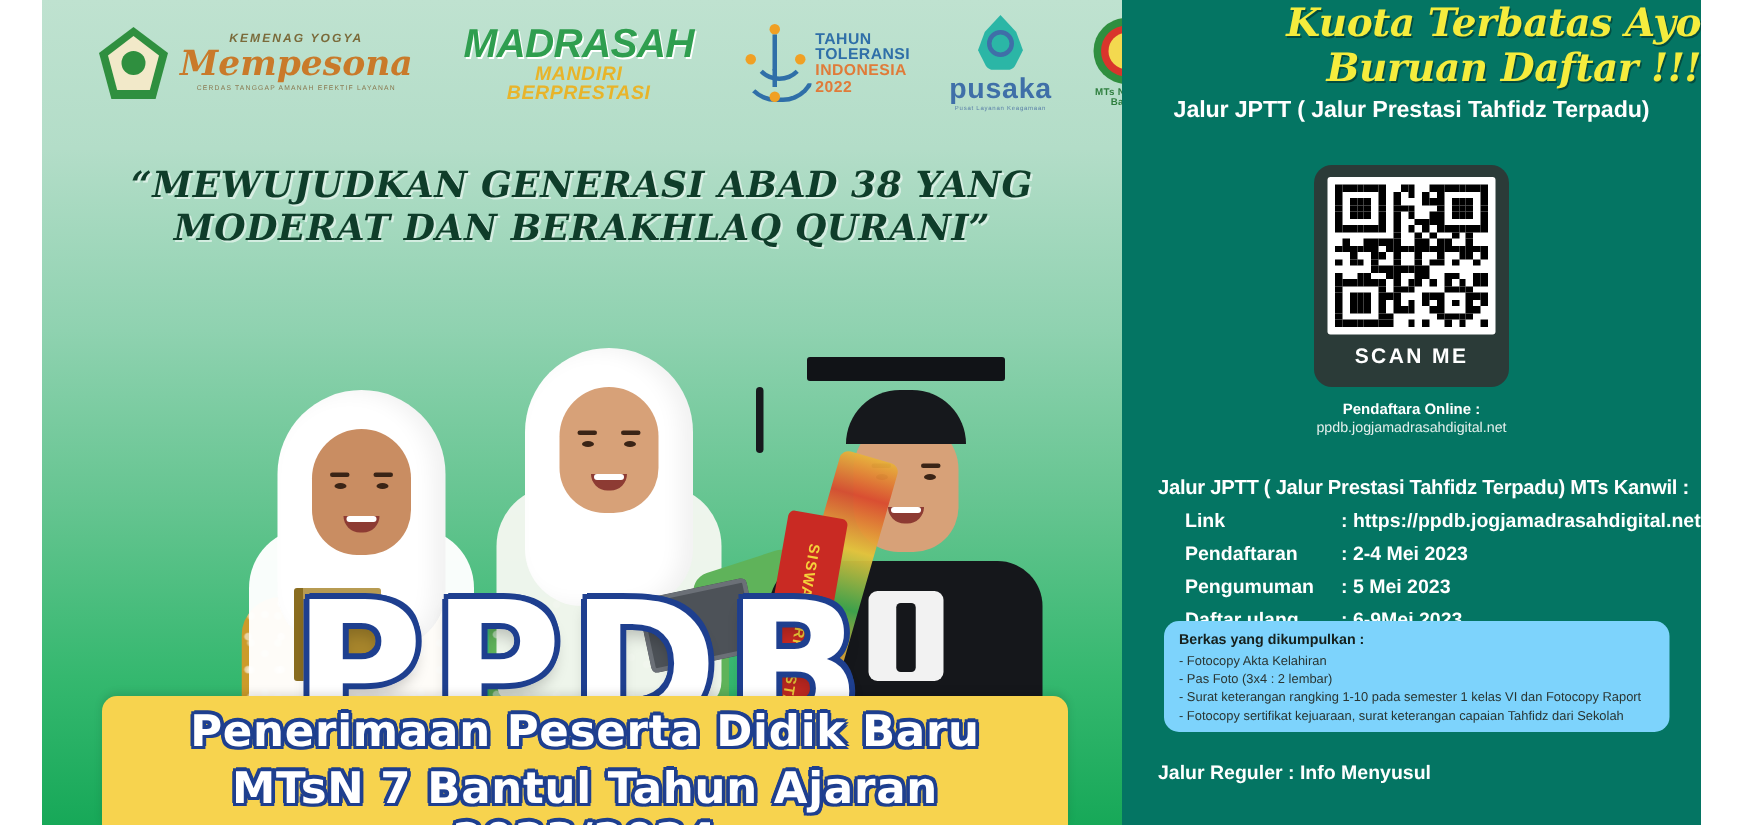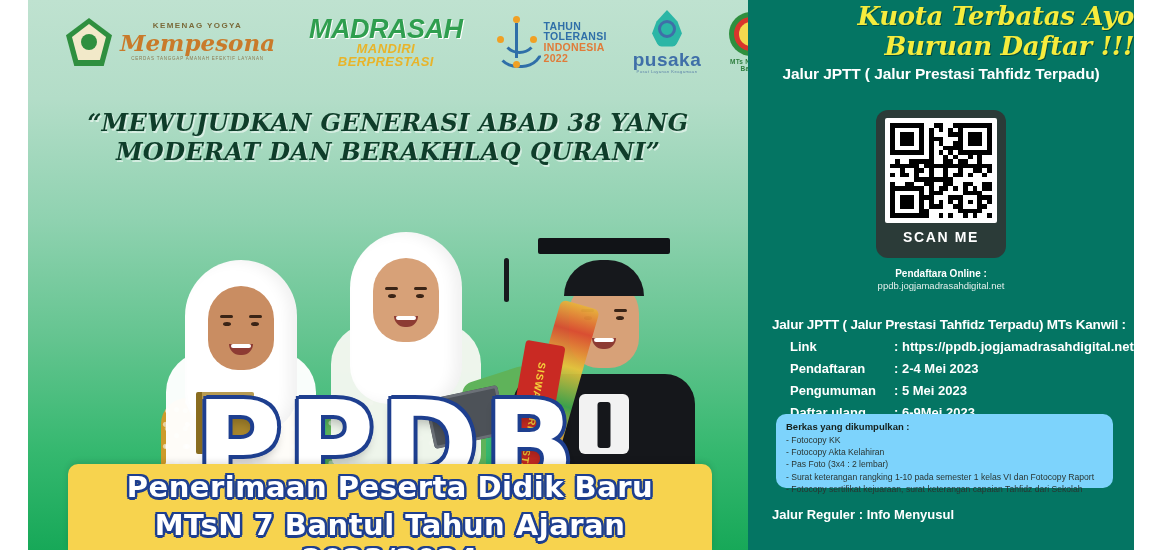--- a/index.html
+++ b/index.html
@@ -24,21 +24,21 @@
     display:flex;align-items:center;justify-content:center;
   }
   .pentagon-in{
     width:34px;height:36px;background:#f2e9c9;
     clip-path:polygon(50% 0%,100% 36%,82% 100%,18% 100%,0% 36%);
     display:flex;align-items:center;justify-content:center;
   }
   .pent-core{width:16px;height:16px;border-radius:50%;background:#2f8f3f;}
 
   .mempesona{margin-left:8px;text-align:center;line-height:1;}
-  .mempesona .top{font-size:8px;letter-spacing:1.4px;color:#7a6a3a;font-weight:bold;}
+  .mempesona .top{font-size:8px;letter-spacing:1.4px;color:#7a6a3a;font-weight:bold;font-style:italic;}
   .mempesona .mid{font-size:23px;color:#c97a2a;font-family:"DejaVu Serif",serif;font-style:italic;font-weight:bold;margin-top:1px;}
   .mempesona .sub{font-size:4.5px;letter-spacing:.8px;color:#8a7a52;margin-top:3px;}
 
   .madrasah{margin-left:34px;text-align:center;line-height:1;}
   .madrasah .m1{font-size:27px;font-weight:bold;font-style:italic;color:#2f9e4f;letter-spacing:-.5px;
     text-shadow:1px 1px 0 #ffffff;}
   .madrasah .m2{font-size:13px;font-weight:bold;font-style:italic;color:#e8b42a;letter-spacing:.4px;margin-top:-1px;}
 
   .toleransi{margin-left:32px;display:flex;align-items:center;}
   .tol-mark{position:relative;width:44px;height:52px;}
@@ -827,21 +827,20 @@
         <span class="v">: 6-9Mei 2023</span>
       </div>
       <div class="info-row kuota">
         <span class="k">Kuota</span>
         <span class="v">: 32 peserta didik</span>
       </div>
     </div>
 
     <div class="berkas">
       <h4>Berkas yang dikumpulkan :</h4>
-      <p>- Fotocopy KK</p>
       <p>- Fotocopy Akta Kelahiran</p>
       <p>- Pas Foto (3x4 : 2 lembar)</p>
       <p>- Surat keterangan rangking 1-10 pada semester 1 kelas VI dan Fotocopy Raport</p>
       <p>- Fotocopy sertifikat kejuaraan, surat keterangan capaian Tahfidz dari Sekolah</p>
     </div>
 
     <div class="reguler">Jalur Reguler : Info Menyusul</div>
 
   </div>
 

